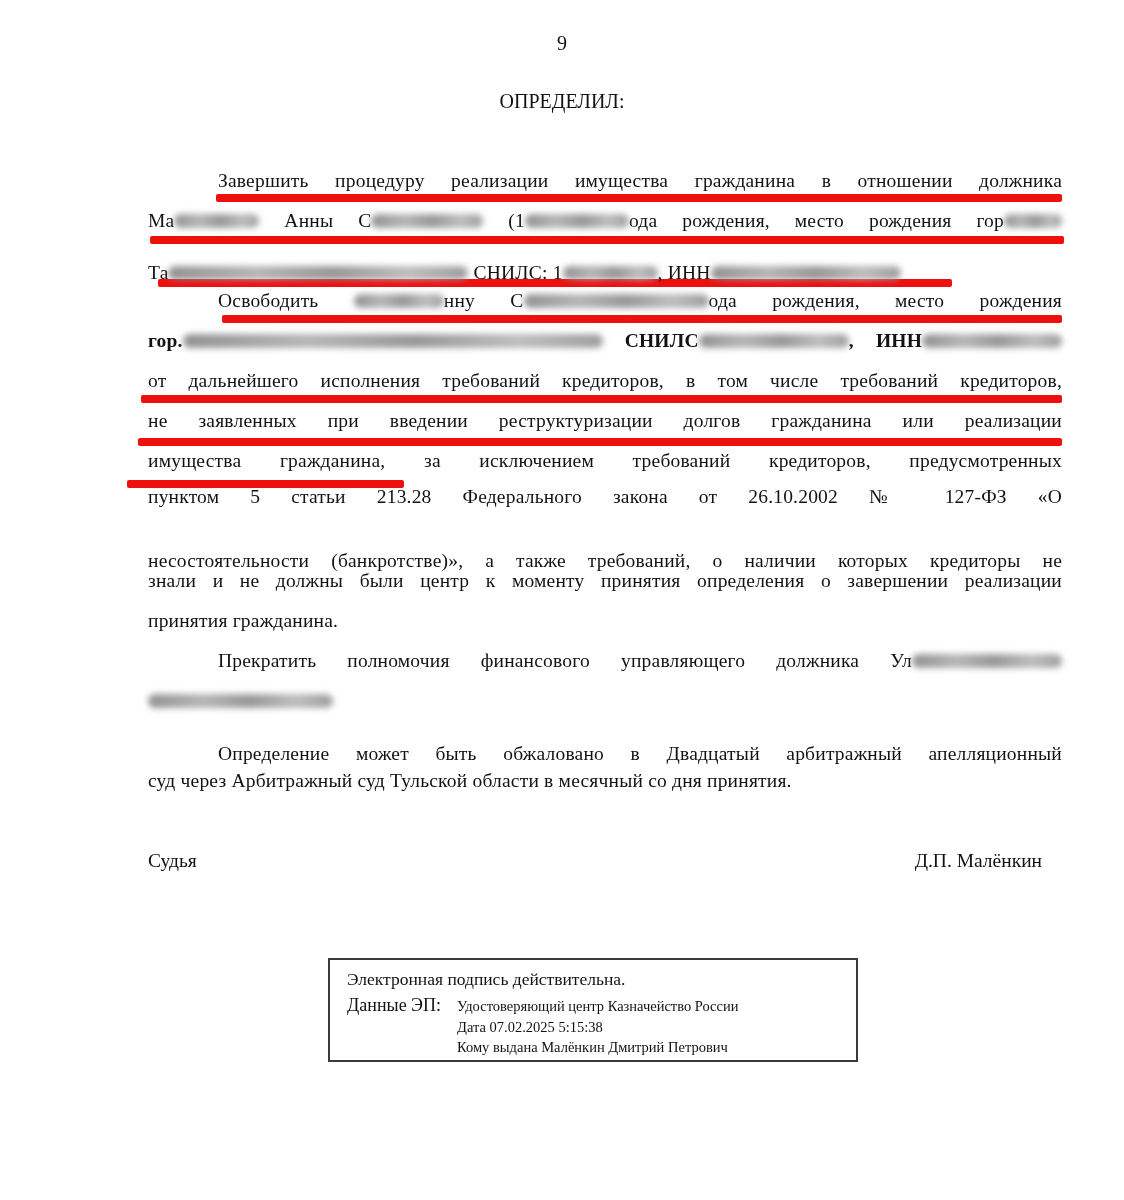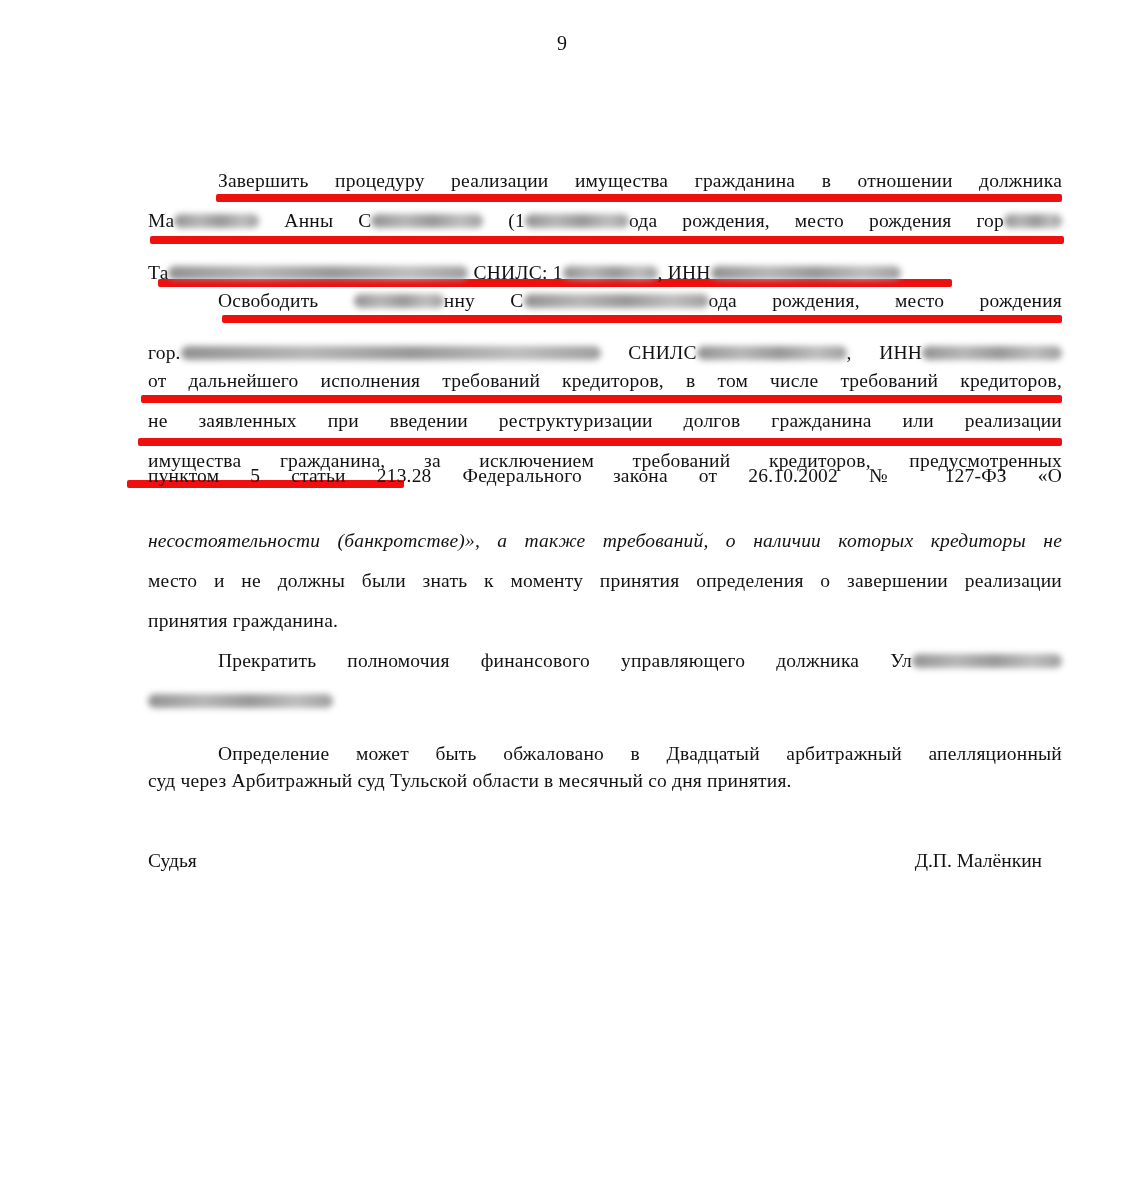--- a/index.html
+++ b/index.html
@@ -52,48 +52,60 @@
   .stamp-row{display:flex;margin-top:3px;}
   .stamp-label{font-size:18px;line-height:22px;width:110px;flex:0 0 110px;}
   .stamp-values{font-size:14.5px;line-height:20.5px;padding-top:2px;}
 </style>
 </head>
 <body>
 
 <div class="page">
 
   <div class="centered" style="top:30px;">9</div>
+  <div class="centered" style="top:88px;">ОПРЕДЕЛИЛ:</div>
 
   <div id="underlines-layer">
       <div class="underline" style="top: 194px; left: 216px; width: 846px; background: rgb(238, 15, 15);"></div>
       <div class="underline" style="top: 236px; left: 150px; width: 914px; background: rgb(238, 15, 15);"></div>
       <div class="underline" style="top: 279px; left: 158px; width: 794px; background: rgb(238, 15, 15);"></div>
       <div class="underline" style="top: 315px; left: 222px; width: 840px; background: rgb(238, 15, 15);"></div>
       <div class="underline" style="top: 395px; left: 141px; width: 921px; background: rgb(238, 15, 15);"></div>
       <div class="underline" style="top: 438px; left: 138px; width: 924px; background: rgb(238, 15, 15);"></div>
       <div class="underline" style="top: 480px; left: 127px; width: 277px; background: rgb(238, 15, 15);"></div>
     </div>
   <div id="lines-layer">
       <div class="line" style="top: 168px; text-indent: 70px;"><span>Завершить процедуру реализации имущества гражданина в отношении должника</span></div>
       <div class="line" style="top: 208px;"><span>Ма</span><span class="redact" style="width: 85px;"></span> <span>Анны С</span><span class="redact" style="width: 112px;"></span> <span>(1</span><span class="redact" style="width: 104px;"></span><span>ода рождения, место рождения гор</span><span class="redact" style="width: 58px;"></span></div>
       <div class="line no-stretch" style="top: 260px;"><span>Та</span><span class="redact" style="width: 300px;"></span> <span>СНИЛС: 1</span><span class="redact" style="width: 95px;"></span><span>, ИНН</span><span class="redact" style="width: 190px;"></span></div>
       <div class="line" style="top: 288px; text-indent: 70px;"><span>Освободить</span> <span class="redact" style="width: 90px;"></span><span>нну С</span><span class="redact" style="width: 185px;"></span><span>ода рождения, место рождения</span></div>
-      <div class="line" style="top: 340px;"><span>гор.</span><span class="redact" style="width: 420px;"></span> <span>СНИЛС</span><span class="redact" style="width: 150px;"></span><span>, ИНН</span><span class="redact" style="width: 140px;"></span></div>
+      <div class="line" style="top: 328px; font-weight: bold;"><span>гор.</span><span class="redact" style="width: 420px;"></span> <span>СНИЛС</span><span class="redact" style="width: 150px;"></span><span>, ИНН</span><span class="redact" style="width: 140px;"></span></div>
       <div class="line" style="top: 368px;"><span>от дальнейшего исполнения требований кредиторов, в том числе требований кредиторов,</span></div>
       <div class="line" style="top: 408px;"><span>не заявленных при введении реструктуризации долгов гражданина или реализации</span></div>
       <div class="line" style="top: 448px;"><span>имущества гражданина, за исключением требований кредиторов, предусмотренных</span></div>
-      <div class="line" style="top: 463px;"><span>пунктом 5 статьи 213.28 Федерального закона от 26.10.2002 № 127-ФЗ «О</span></div>
-      <div class="line" style="top: 528px; font-style: italic;"><span>несостоятельности (банкротстве)», а также требований, о наличии которых кредиторы не</span></div>
-      <div class="line" style="top: 568px;"><span>место и не должны были знать к моменту принятия определения о завершении реализации</span></div>
+      <div class="line" style="top: 484px;"><span>пунктом 5 статьи 213.28 Федерального закона от 26.10.2002 № 127-ФЗ «О</span></div>
+      <div class="line" style="top: 548px;"><span>несостоятельности (банкротстве)», а также требований, о наличии которых кредиторы не</span></div>
+      <div class="line" style="top: 568px;"><span>знали и не должны были центр к моменту принятия определения о завершении реализации</span></div>
       <div class="line no-stretch" style="top: 608px;"><span>принятия гражданина.</span></div>
       <div class="line" style="top: 648px; text-indent: 70px;"><span>Прекратить полномочия финансового управляющего должника Ул</span><span class="redact" style="width: 150px;"></span></div>
       <div class="line no-stretch" style="top: 688px;"><span class="redact" style="width: 185px;"></span></div>
       <div class="line" style="top: 741px; text-indent: 70px;"><span>Определение может быть обжаловано в Двадцатый арбитражный апелляционный</span></div>
       <div class="line no-stretch" style="top: 768px;"><span>суд через Арбитражный суд Тульской области в месячный со дня принятия.</span></div>
     </div>
 
   <div class="judge-row">
     <span>Судья</span>
     <span>Д.П. Малёнкин</span>
   </div>
 
+  <div class="stamp">
+    <div class="stamp-title">Электронная подпись действительна.</div>
+    <div class="stamp-row">
+      <div class="stamp-label">Данные ЭП:</div>
+      <div class="stamp-values">
+        <div>Удостоверяющий центр Казначейство России</div>
+        <div>Дата 07.02.2025 5:15:38</div>
+        <div>Кому выдана Малёнкин Дмитрий Петрович</div>
+      </div>
+    </div>
+  </div>
 
 </div>
 
 </body></html>

